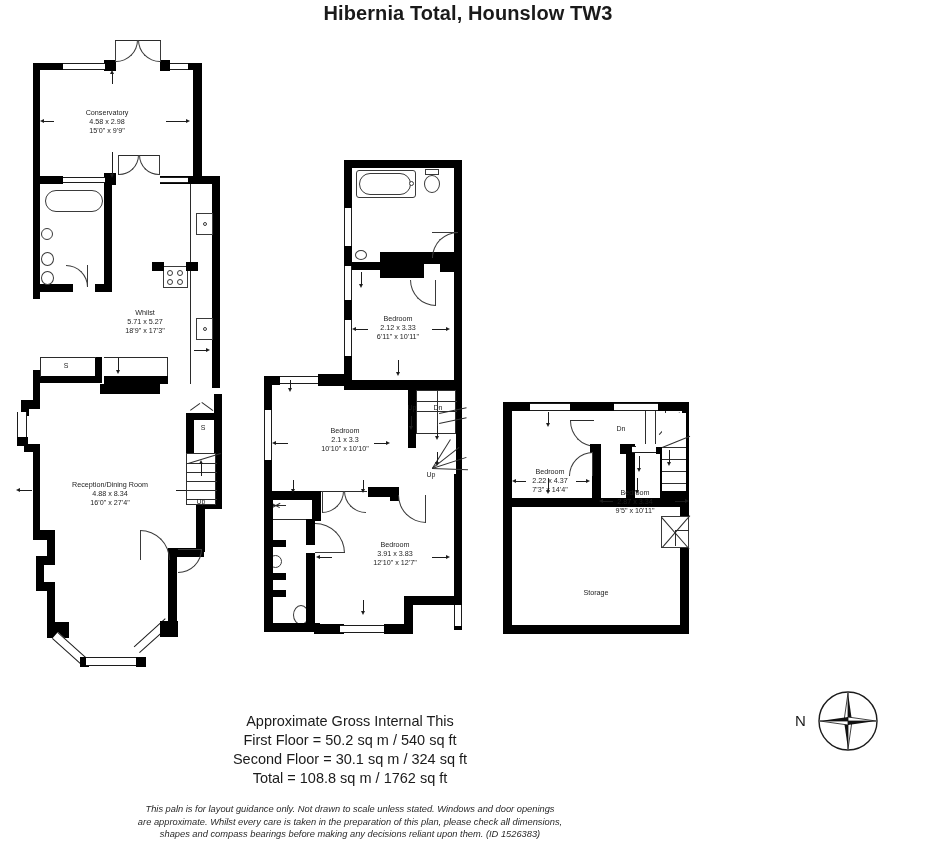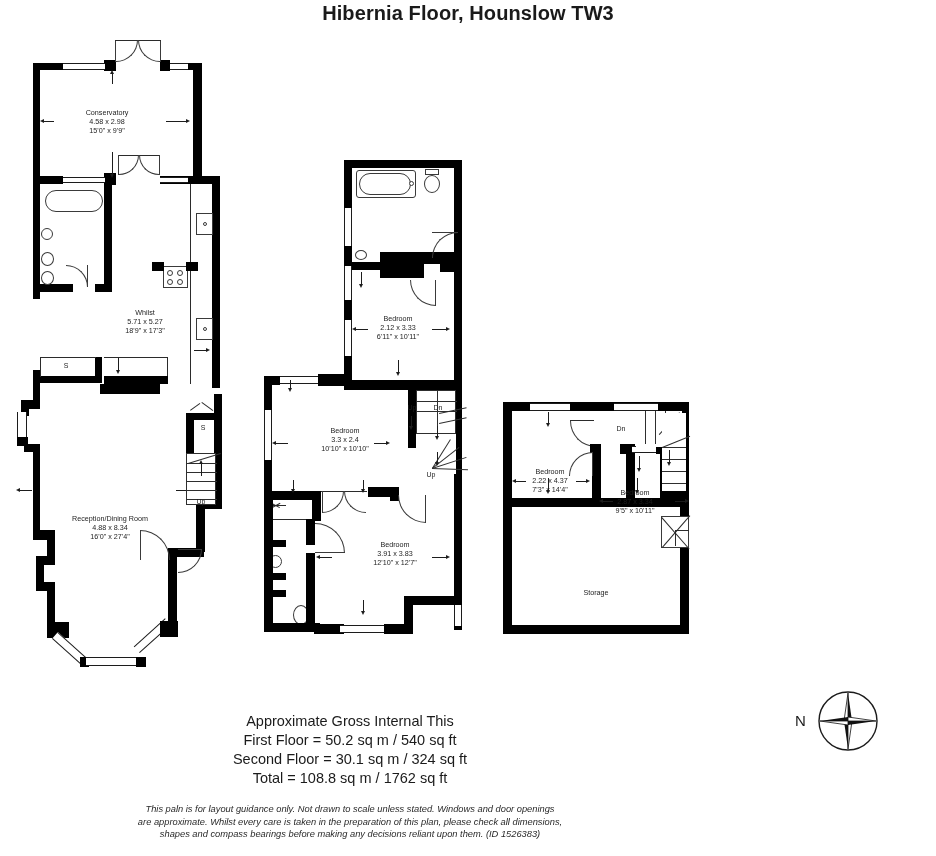--- a/index.html
+++ b/index.html
@@ -71,21 +71,21 @@
   
   .compass-wrap{position:absolute;left:795px;top:690px;width:100px;height:70px;}
   .compass-n{position:absolute;left:0;top:22px;font-size:15px;color:#1b1b1b;}
   .compass-svg{position:absolute;left:22px;top:0;}
 </style>
 </head>
 <body>
 
 <div id="plan-root">
 
-  <div class="title">Hibernia Floor, Hounslow TW3</div>
+  <div class="title">Hibernia Total, Hounslow TW3</div>
 
   <div>
 
     <div class="wall" style="left:33px;top:63px;width:7px;height:120px;"></div>
     <div class="wall" style="left:33px;top:63px;width:30px;height:7px;"></div>
     <div class="wall" style="left:104px;top:60px;width:12px;height:11px;"></div>
     <div class="wall" style="left:160px;top:60px;width:10px;height:11px;"></div>
     <div class="wall" style="left:193px;top:63px;width:9px;height:118px;"></div>
     <div class="wall" style="left:187px;top:63px;width:15px;height:7px;"></div>
 
@@ -199,21 +199,21 @@
     <div class="wall" style="left:168px;top:548px;width:36px;height:9px;"></div>
     <div class="wall" style="left:196px;top:500px;width:9px;height:52px;"></div>
     <div class="wall" style="left:196px;top:500px;width:26px;height:9px;"></div>
     <div class="wall" style="left:214px;top:394px;width:8px;height:112px;"></div>
 
     <div class="door tr" style="left:140px;top:530px;width:30px;height:30px;"></div>
     <div class="leaf" style="left:140px;top:530px;width:1px;height:30px;"></div>
     <div class="door br" style="left:178px;top:549px;width:24px;height:24px;"></div>
     <div class="leaf" style="left:178px;top:549px;width:24px;height:1px;"></div>
 
-    <div class="room-label" style="left:50px;top:481px;width:120px;margin-top:34px;">
+    <div class="room-label" style="left:50px;top:481px;width:120px;">
       <span class="rl-name">Reception/Dining Room</span>
       <span class="rl-m">4.88 x 8.34</span>
       <span class="rl-f">16'0" x 27'4"</span>
     </div>
     <div class="dim h" style="left:18px;top:490px;width:14px;"></div>
     <div class="ahead l" style="left:16px;top:487.5px;"></div>
     <div class="dim h" style="left:176px;top:490px;width:14px;"></div>
     <div class="ahead r" style="left:188px;top:487.5px;"></div>
 
     <div class="wall" style="left:186px;top:413px;width:8px;height:40px;"></div>
@@ -305,21 +305,21 @@
     <div class="tag" style="left:423px;top:471px;width:16px;">Up</div>
     <div class="dim v" style="left:411px;top:416px;height:12px;"></div>
     <div class="ahead d" style="left:408.5px;top:426px;"></div>
     <div class="dim v" style="left:437px;top:426px;height:12px;"></div>
     <div class="ahead d" style="left:434.5px;top:436px;"></div>
     <div class="dim v" style="left:437px;top:452px;height:12px;"></div>
     <div class="ahead d" style="left:434.5px;top:462px;"></div>
 
     <div class="room-label" style="left:295px;top:427px;width:100px;">
       <span class="rl-name">Bedroom</span>
-      <span class="rl-m">3.3 x 2.4</span>
+      <span class="rl-m">2.1 x 3.3</span>
       <span class="rl-f">10'10" x 10'10"</span>
     </div>
     <div class="window v" style="left:264px;top:410px;width:8px;height:50px;"></div>
     <div class="dim h" style="left:274px;top:443px;width:14px;"></div>
     <div class="ahead l" style="left:272px;top:440.5px;"></div>
     <div class="dim h" style="left:374px;top:443px;width:14px;"></div>
     <div class="ahead r" style="left:386px;top:440.5px;"></div>
 
     <div class="wall" style="left:264px;top:491px;width:56px;height:9px;"></div>
     <div class="wall" style="left:312px;top:491px;width:9px;height:30px;"></div>

